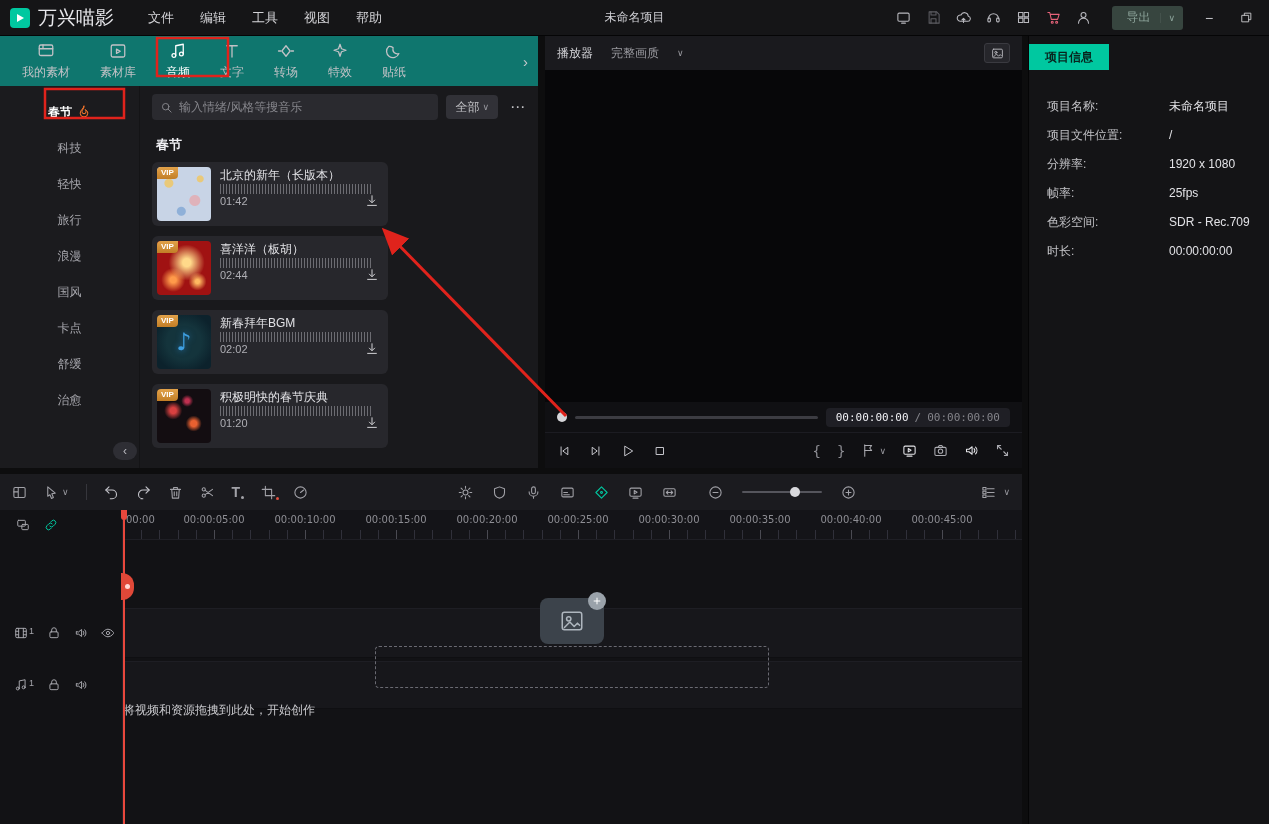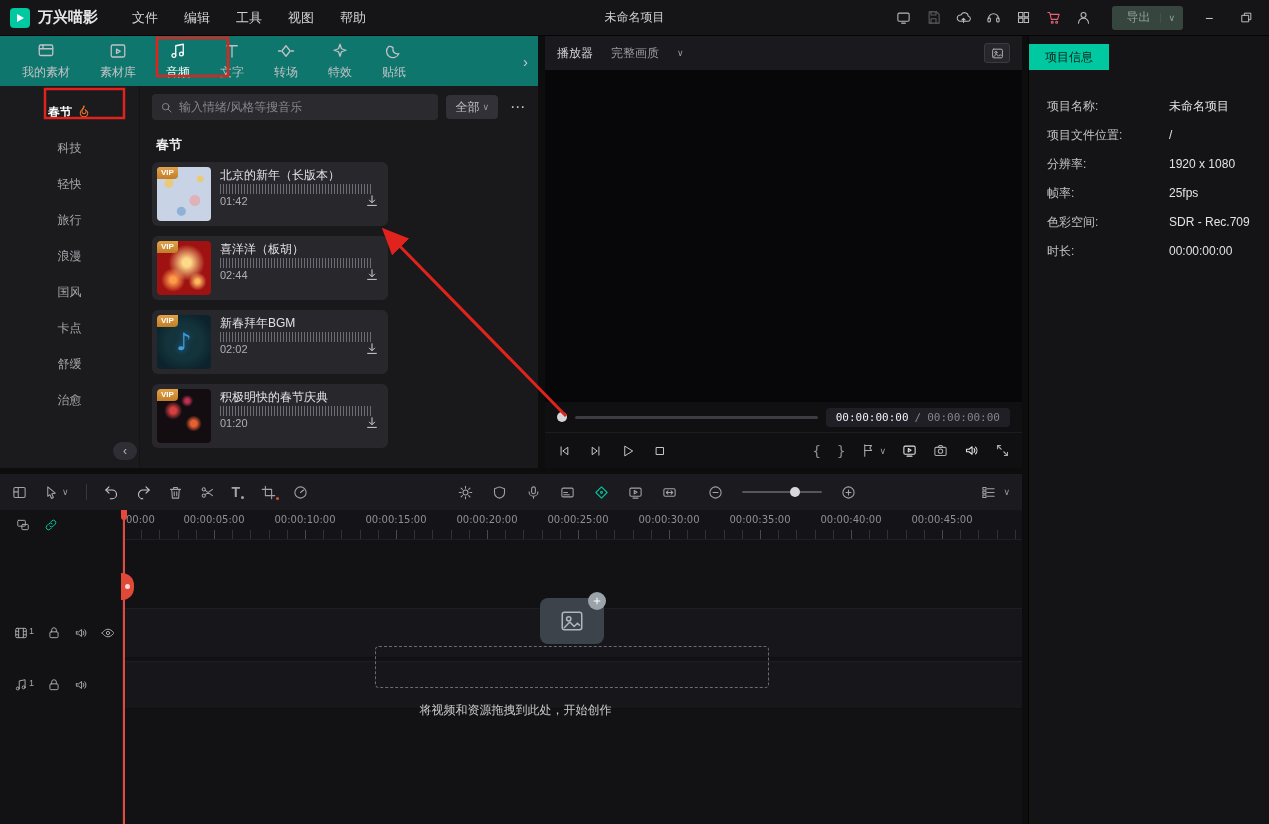--- a/index.html
+++ b/index.html
@@ -6,21 +6,21 @@
 html,body{width:1269px;height:824px;overflow:hidden;background:#0a0a0b;
   font-family:"Liberation Sans","DejaVu Sans",sans-serif;color:#ddd;font-size:12px}
 .window{position:relative;width:1269px;height:824px;background:#0d0d0e}
 .ic{width:16px;height:16px;stroke:currentColor;fill:none;stroke-width:1.7;stroke-linecap:round;stroke-linejoin:round;display:block}
 .caret{font-size:9px;color:#9a9aa0;margin-left:3px}
 
 
 .titlebar{position:absolute;left:0;top:0;width:1269px;height:36px;background:#151517;display:flex;align-items:center;border-bottom:1px solid #050506}
 .logo{width:20px;height:20px;border-radius:4px;background:#00c8a0;display:flex;align-items:center;justify-content:center;color:#fff;margin-left:10px}
 .logo .ic{width:12px;height:12px}
-.app-name{color:#e8e8ec;font-size:15px;margin-left:8px;font-weight:bold}
+.app-name{color:#e8e8ec;font-size:19px;margin-left:8px;font-weight:normal}
 .menus{display:flex;gap:26px;margin-left:34px}
 .menu{color:#d2d2d6;font-size:13px;cursor:default}
 .win-title{position:absolute;left:50%;transform:translateX(-50%);color:#cfcfd4;font-size:12px}
 .tb-right{margin-left:auto;display:flex;align-items:center;gap:15px;padding-right:12px}
 .tb-ic{color:#b8b8be}.tb-ic .ic{width:15px;height:15px}
 .tb-ic.dim{color:#5c5c62}
 .tb-ic.cart{color:#e8637a}
 .export-btn{display:flex;align-items:center;height:24px;background:#37453f;border-radius:3px;padding:0 8px 0 14px;color:#8da49b;font-size:12px;margin-left:6px}
 .export-btn .caret{color:#8da49b;border-left:1px solid #44524c;padding-left:7px;margin-left:10px}
 .win-btn{color:#c8c8cc;font-size:14px;width:22px;text-align:center}
@@ -81,21 +81,21 @@
 .time-cur{color:#f0f0f4}.time-sep,.time-total{color:#84848a}
 .transport-row{height:36px;display:flex;align-items:center;padding:0 12px;background:#101013;border-top:1px solid #1c1c22;flex-shrink:0;gap:18px}
 .tr-btn{color:#c6c6cc}.tr-btn .ic{width:14px;height:14px}
 .pr-right{margin-left:auto;display:flex;align-items:center;gap:16px}
 .brace{color:#8e8e94;font-size:14px;font-family:"DejaVu Sans Mono",monospace}
 .pr-ic{color:#aaaab0}.pr-ic .ic{width:15px;height:15px}
 .pr-ic.bright{color:#e4e4e8}
 
 
 .info-panel{position:absolute;left:1028px;top:36px;width:241px;height:788px;background:#141416;border-left:1px solid #050506}
-.info-tab{display:inline-block;height:26px;line-height:26px;background:#00c8a0;color:#07241d;font-weight:normal;font-size:12px;padding:0 16px;margin-top:8px}
+.info-tab{display:inline-block;height:26px;line-height:26px;background:#00c8a0;color:#07241d;font-weight:bold;font-size:12px;padding:0 16px;margin-top:8px}
 .fields{margin-top:22px}
 .field{position:relative;height:29px;line-height:29px}
 .f-label{position:absolute;left:18px;color:#c2c2c6}
 .f-value{position:absolute;left:140px;color:#e2e2e6}
 
 
 .timeline{position:absolute;left:0;top:474px;width:1022px;height:350px;background:#121215;display:flex;flex-direction:column}
 .tl-toolbar{height:36px;background:#1b1b1f;display:flex;align-items:center;padding:0 12px;flex-shrink:0}
 .tl-left{display:flex;align-items:center;gap:17px}
 .tl-center{display:flex;align-items:center;gap:19px;margin-left:150px}
@@ -127,21 +127,21 @@
 .rl{position:absolute;top:4px;font-size:10px;color:#8e8e94;white-space:nowrap;font-family:"DejaVu Sans",sans-serif}
 .rl.c{transform:translateX(-50%)}
 .lane{position:absolute;left:0;right:0;background:#17171b;border-top:1px solid #1e1e24;border-bottom:1px solid #0f0f12}
 .lane.video{top:98px;height:50px}
 .lane.audio{top:151px;height:48px}
 .dropzone{position:absolute;left:252px;top:136px;width:394px;height:42px;border:1px dashed #6a6a72;border-radius:4px;z-index:3}
 .placeholder{position:absolute;left:417px;top:88px;width:64px;height:46px;background:#3c434b;border-radius:8px;display:flex;align-items:center;justify-content:center;color:#aeb6be;z-index:4}
 .placeholder .ic{width:26px;height:26px;stroke-width:1.4}
 .plus-badge{position:absolute;left:465px;top:82px;width:18px;height:18px;border-radius:50%;background:#9aa2aa;color:#fff;display:flex;align-items:center;justify-content:center;z-index:5}
 .plus-badge .ic{width:10px;height:10px;stroke-width:2.4}
-.drop-hint{position:absolute;left:0;right:114px;top:192px;text-align:center;color:#cacace;font-size:12px;z-index:3}
+.drop-hint{position:absolute;left:0;right:114px;top:192px;text-align:left;color:#cacace;font-size:12px;z-index:3}
 .playhead{position:absolute;left:0;top:0;bottom:0;width:2px;background:#e8473c;z-index:6}
 .playhead-grip{position:absolute;left:-2px;top:0;width:6px;height:10px;background:#e8473c;border-radius:0 0 3px 3px}
 .mascot-handle{position:absolute;left:-2px;top:63px;width:13px;height:27px;background:#e04838;border-radius:0 12px 12px 0;z-index:7;display:flex;align-items:center;justify-content:center}
 .mascot-handle i{width:5px;height:5px;border-radius:50%;background:#ffd9d4;display:block}
 
 
 .annotations{position:absolute;inset:0;width:1269px;height:824px;pointer-events:none;z-index:99}
 </style>
 </head>
 <body>

